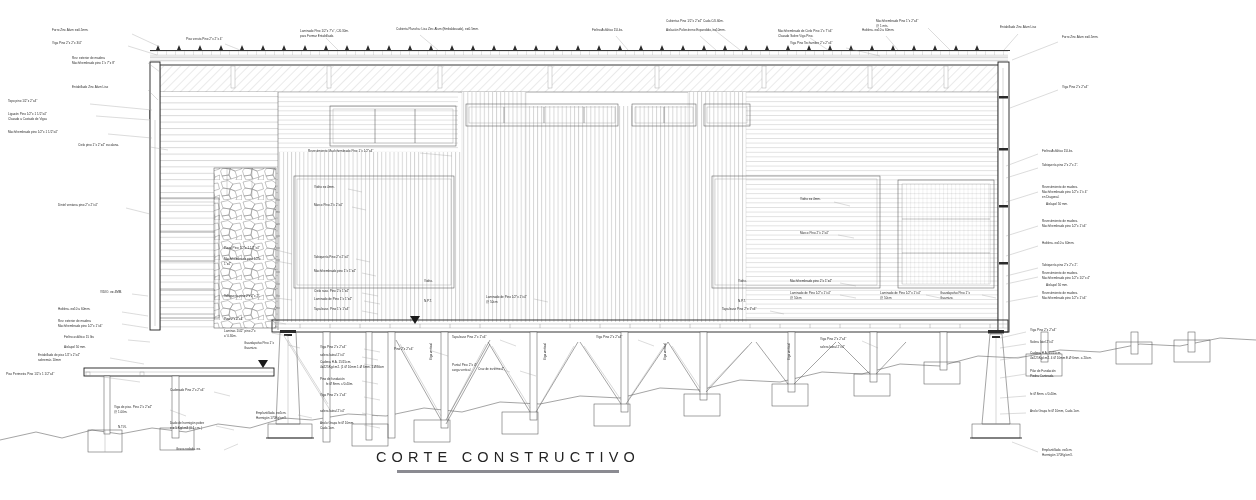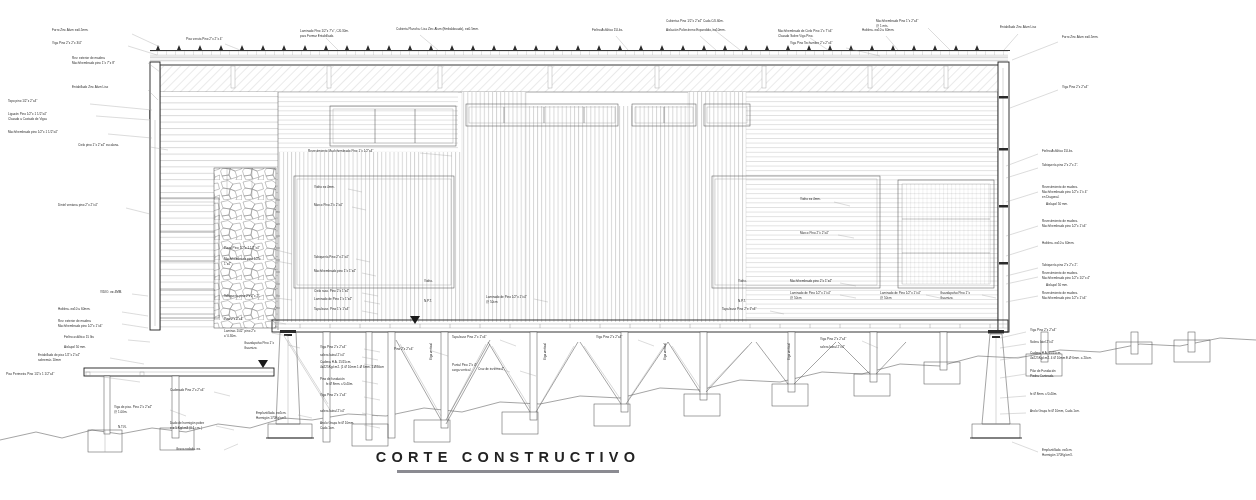--- a/index.html
+++ b/index.html
@@ -21,21 +21,20 @@
   .thin{stroke:#8d8d8d;stroke-width:0.35;fill:none;}
   .med{stroke:#5a5a5a;stroke-width:0.55;fill:none;}
   .thick{stroke:#1f1f1f;stroke-width:0.9;fill:none;}
   .vthick{stroke:#111;stroke-width:1.4;fill:none;}
   .hair{stroke:#b4b4b4;stroke-width:0.3;fill:none;}
   .fillwhite{fill:#ffffff;}
   .filldark{fill:#2a2a2a;}
   #title-wrap{
     position:absolute;left:0;top:448px;width:1016px;
     text-align:center;
-    font-weight:bold;
   }
   #title-text{
     font-family:"Liberation Sans", sans-serif;
     font-size:14.5px;
     letter-spacing:5.2px;
     color:#232323;
     display:inline-block;
     padding-bottom:2px;
   }
   #title-rule{

